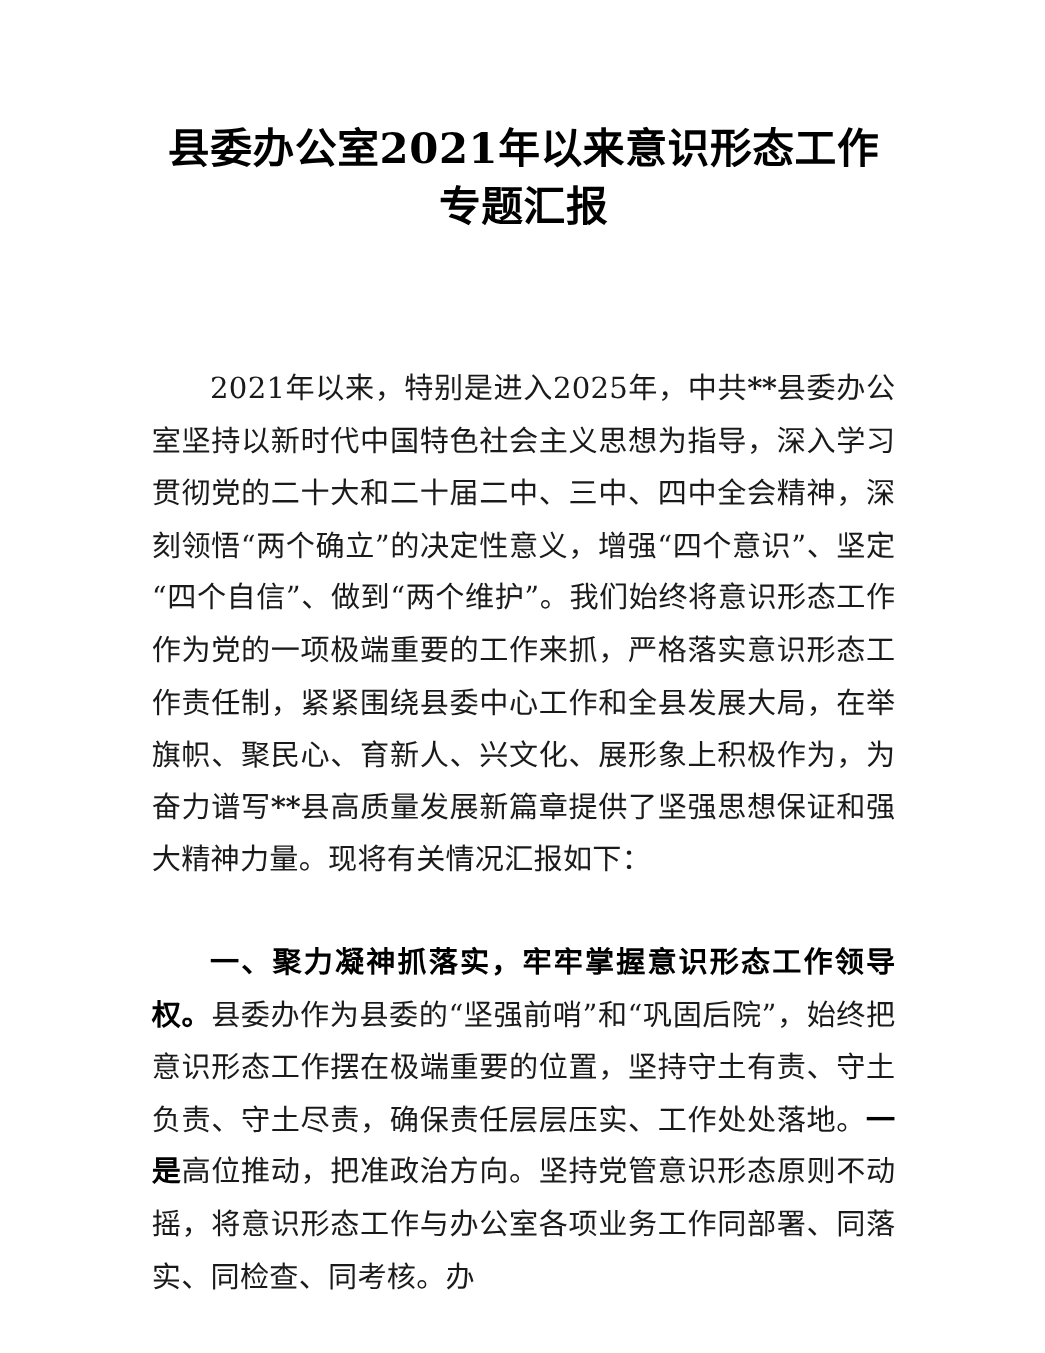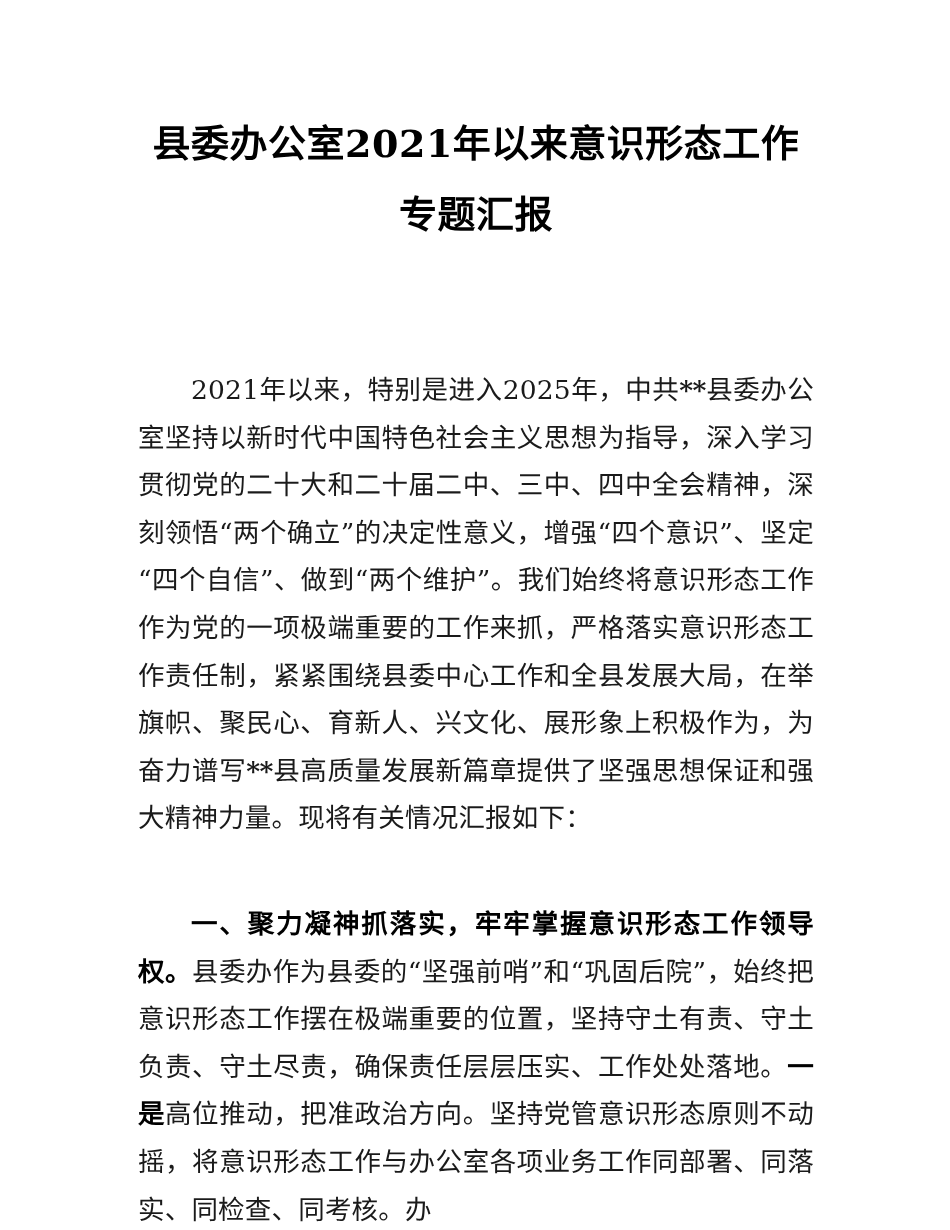--- a/index.html
+++ b/index.html
@@ -24,21 +24,21 @@
     left: 138px;
     top: 0;
     width: 676px;
   }
 
   
   .doc-title {
     font-family: "DejaVu Serif", "Liberation Serif", serif;
     font-weight: 700;
     font-size: 38px;
-    line-height: 71px;
+    line-height: 53px;
     text-align: center;
     color: #000000;
     margin: 0;
     padding-top: 108px;
     letter-spacing: 0.5px;
     word-break: break-all;
   }
 
   
   .para {
@@ -52,21 +52,21 @@
     margin: 0;
     word-break: break-all;
     letter-spacing: 0.2px;
   }
 
   #para-1 {
     margin-top: 116px;
   }
 
   #para-2 {
-    margin-top: 58px;
+    margin-top: 46px;
   }
 
   .b {
     font-weight: 700;
     color: #000000;
   }
 
   .redact {
     font-weight: 700;
     letter-spacing: -0.5px;

